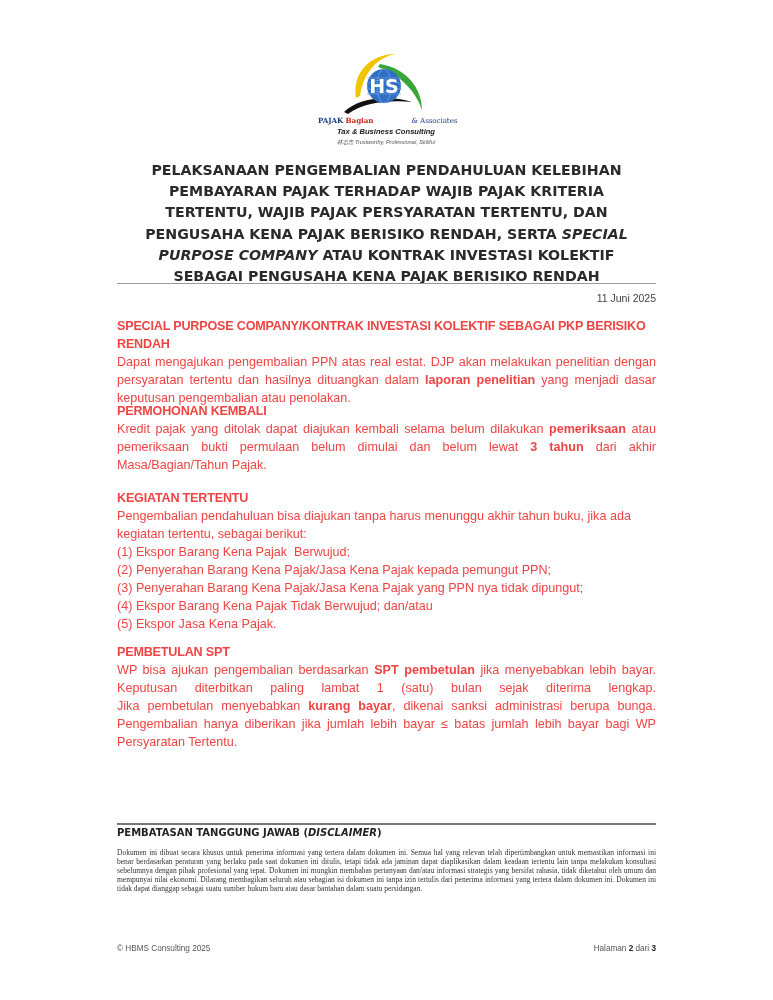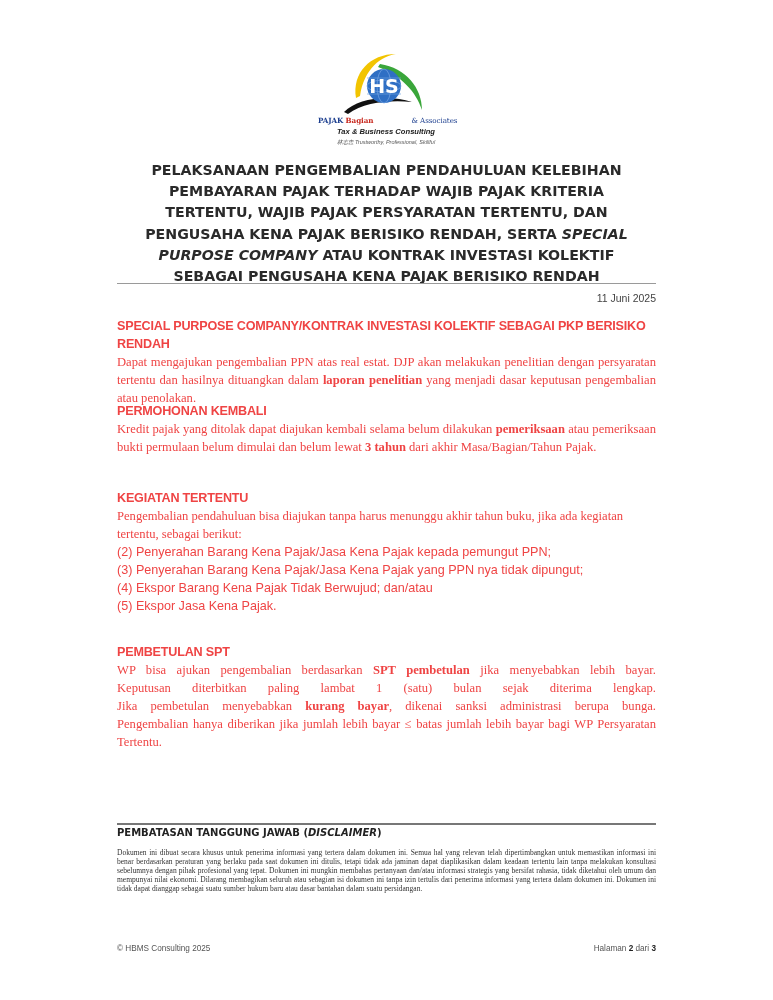--- a/index.html
+++ b/index.html
@@ -20,21 +20,21 @@
   .title { position: absolute; left: 130px; top: 160px; width: 513px; text-align: center;
     font-family: "DejaVu Sans", sans-serif; font-weight: bold; font-size: 14.2px; line-height: 21.2px; color: #2a2a2a; letter-spacing: 0px; }
   .title .it { font-style: italic; }
 
   .rule-top { position: absolute; left: 117px; top: 283px; width: 539px; height: 1px; background: #9a9a9a; }
   .date { position: absolute; left: 540px; top: 292px; width: 116px; text-align: right;
     font-family: "Liberation Sans", sans-serif; font-size: 10.5px; color: #444; }
 
   .section { position: absolute; left: 117px; width: 539px; font-family: "Liberation Sans", sans-serif; font-size: 12.6px; line-height: 18px; color: #ef4444; }
   .section h3 { margin: 0; font-size: 12.6px; font-weight: bold; line-height: 18px; letter-spacing: -0.2px; }
-  .section p { margin: 0; text-align: justify; font-family: Liberation Serif, serif; }
+  .section p { margin: 0; text-align: justify; }
   .section .b { font-weight: bold; }
   .section .li { margin: 0; }
   .s1 { top: 317px; }
   .s2 { top: 402px; }
   .s3 { top: 489px; }
   .s4 { top: 643px; }
   .s4 .spread { text-align: justify; text-align-last: justify; }
 
   .rule-disc { position: absolute; left: 117px; top: 823px; width: 539px; height: 2px; background: #777; }
   .disc-title { position: absolute; left: 117px; top: 827px; width: 539px;
@@ -84,20 +84,21 @@
   </div>
 
   <div class="section s2">
     <h3>PERMOHONAN KEMBALI</h3>
     <p><span>Kredit pajak yang ditolak dapat diajukan kembali selama belum dilakukan </span><span class="b">pemeriksaan</span><span> atau pemeriksaan bukti permulaan belum dimulai dan belum lewat </span><span class="b">3 tahun</span><span> dari akhir Masa/Bagian/Tahun Pajak.</span></p>
   </div>
 
   <div class="section s3">
     <h3>KEGIATAN TERTENTU</h3>
     <p style="text-align:left">Pengembalian pendahuluan bisa diajukan tanpa harus menunggu akhir tahun buku, jika ada kegiatan tertentu, sebagai berikut:</p>
+    <div class="li" style="white-space:pre">(1) Ekspor Barang Kena Pajak  Berwujud;</div>
     <div class="li">(2) Penyerahan Barang Kena Pajak/Jasa Kena Pajak kepada pemungut PPN;</div>
     <div class="li">(3) Penyerahan Barang Kena Pajak/Jasa Kena Pajak yang PPN nya tidak dipungut;</div>
     <div class="li">(4) Ekspor Barang Kena Pajak Tidak Berwujud; dan/atau</div>
     <div class="li">(5) Ekspor Jasa Kena Pajak.</div>
   </div>
 
   <div class="section s4">
     <h3>PEMBETULAN SPT</h3>
     <p class="spread"><span>WP bisa ajukan pengembalian berdasarkan </span><span class="b">SPT pembetulan</span><span> jika menyebabkan lebih bayar.</span></p>
     <p class="spread">Keputusan diterbitkan paling lambat 1 (satu) bulan sejak diterima lengkap.</p>

